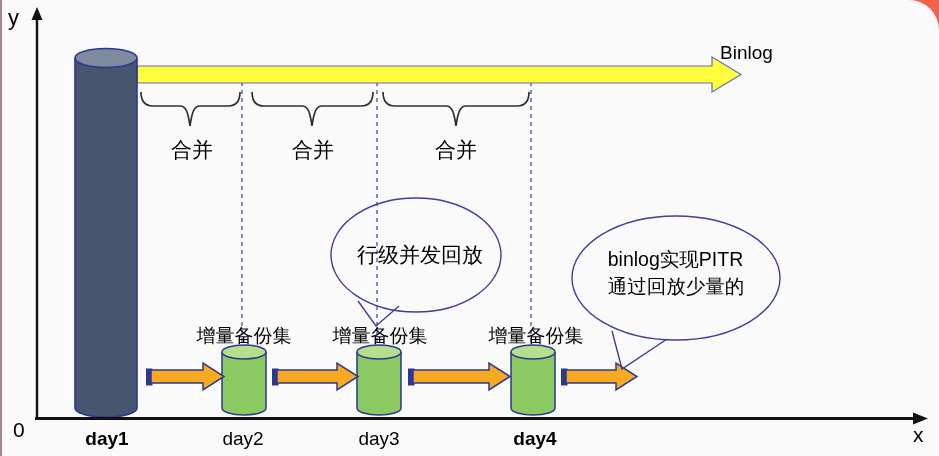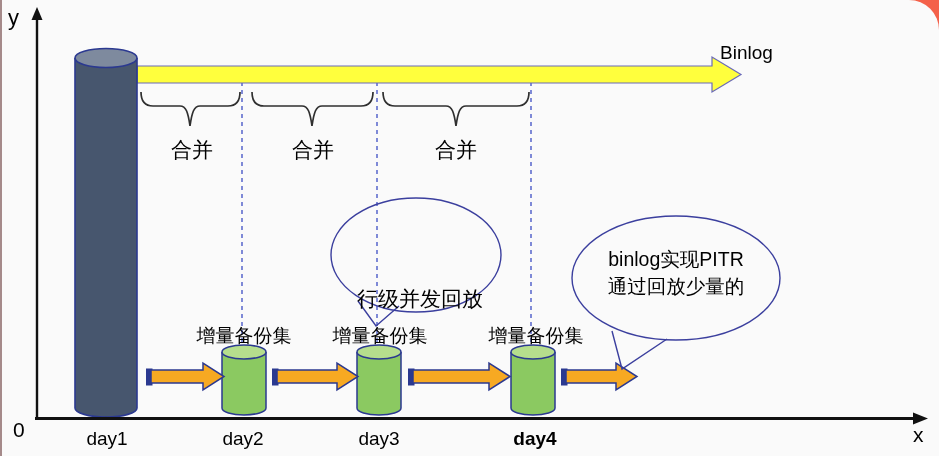--- a/index.html
+++ b/index.html
@@ -15,33 +15,33 @@
     position:absolute;inset:0;
     background:#fafafa;
     border-top-right-radius:30px;
   }
   .left-strip{
     position:absolute;left:0;top:0;width:2px;height:456px;
     background:rgba(95,45,45,.55);
   }
   svg.layer{position:absolute;left:0;top:0;}
   .lbl{position:absolute;white-space:nowrap;line-height:1.15;}
-  .centered{transform:translateX(-50%);text-align:center;}
+  .centered{transform:translateX(-50%);}
   .y-label{left:8px;top:5px;font-size:22px;}
   .x-label{left:913px;top:423px;font-size:21px;}
   .origin-label{left:13px;top:418px;font-size:21px;}
   .fullbackup-label{left:53px;top:16px;font-size:19px;}
   .binlog-label{left:720px;top:42px;font-size:19px;}
   .merge{top:138px;font-size:21px;}
   .merge-1{left:192px;} .merge-2{left:313px;} .merge-3{left:456px;}
   .inc{top:325px;font-size:19px;}
   .inc-1{left:244px;} .inc-2{left:380px;} .inc-3{left:536px;}
   .day{top:428px;font-size:19px;}
-  .day-1{left:107px;} .day-2{left:243px;} .day-3{left:379px;} .day-4{left:535px;font-weight:bold;}
-  .bubble-text-1{left:420px;top:243px;font-size:21px;margin-top:44px;}
+  .day-1{left:107px;font-weight:bold;} .day-2{left:243px;} .day-3{left:379px;} .day-4{left:535px;font-weight:bold;}
+  .bubble-text-1{left:420px;top:243px;font-size:21px;}
   .bubble-text-2{left:676px;top:246px;font-size:19.5px;line-height:1.4;}
 </style>
 </head>
 <body>
 
 <div class="stage">
   <div class="sheet"></div>
   <div class="left-strip"></div>
 
   <svg class="layer" width="939" height="456" viewBox="0 0 939 456">

